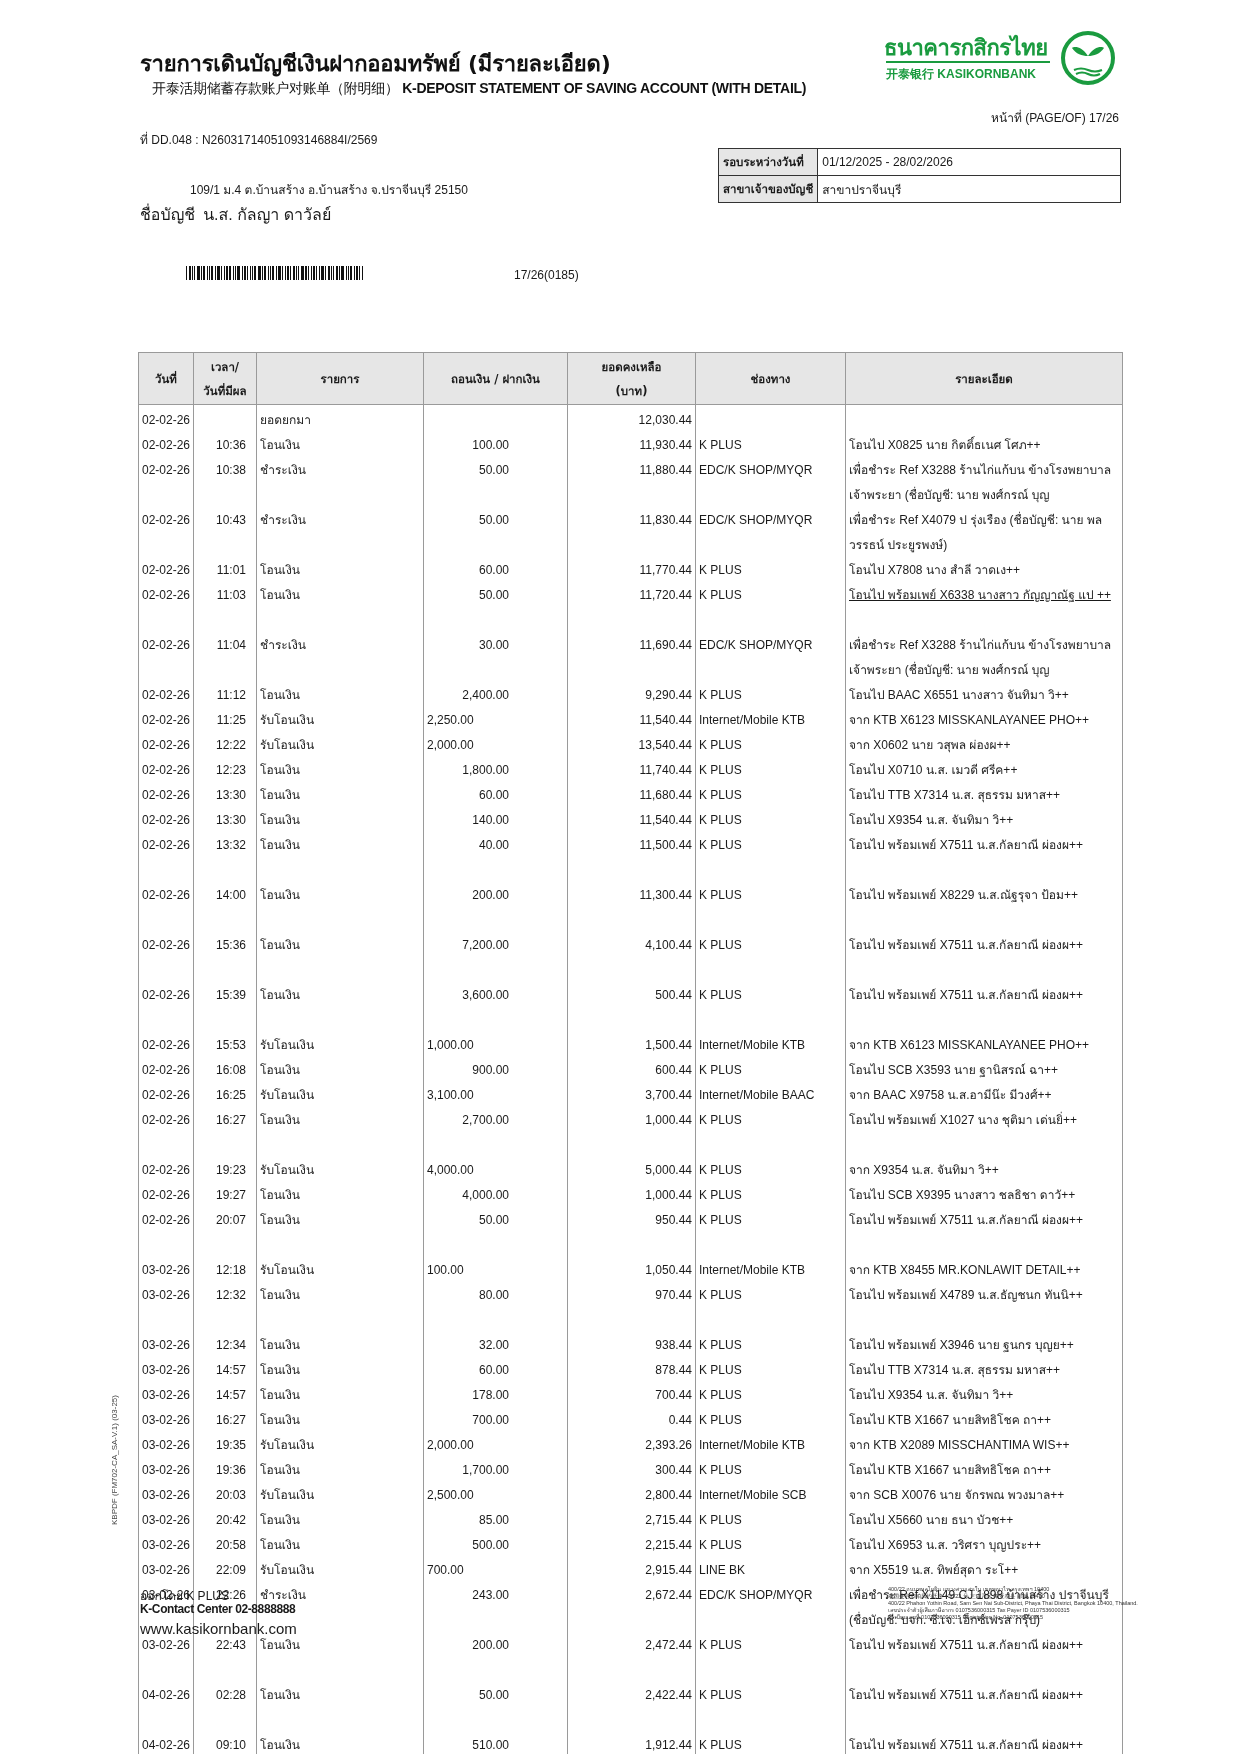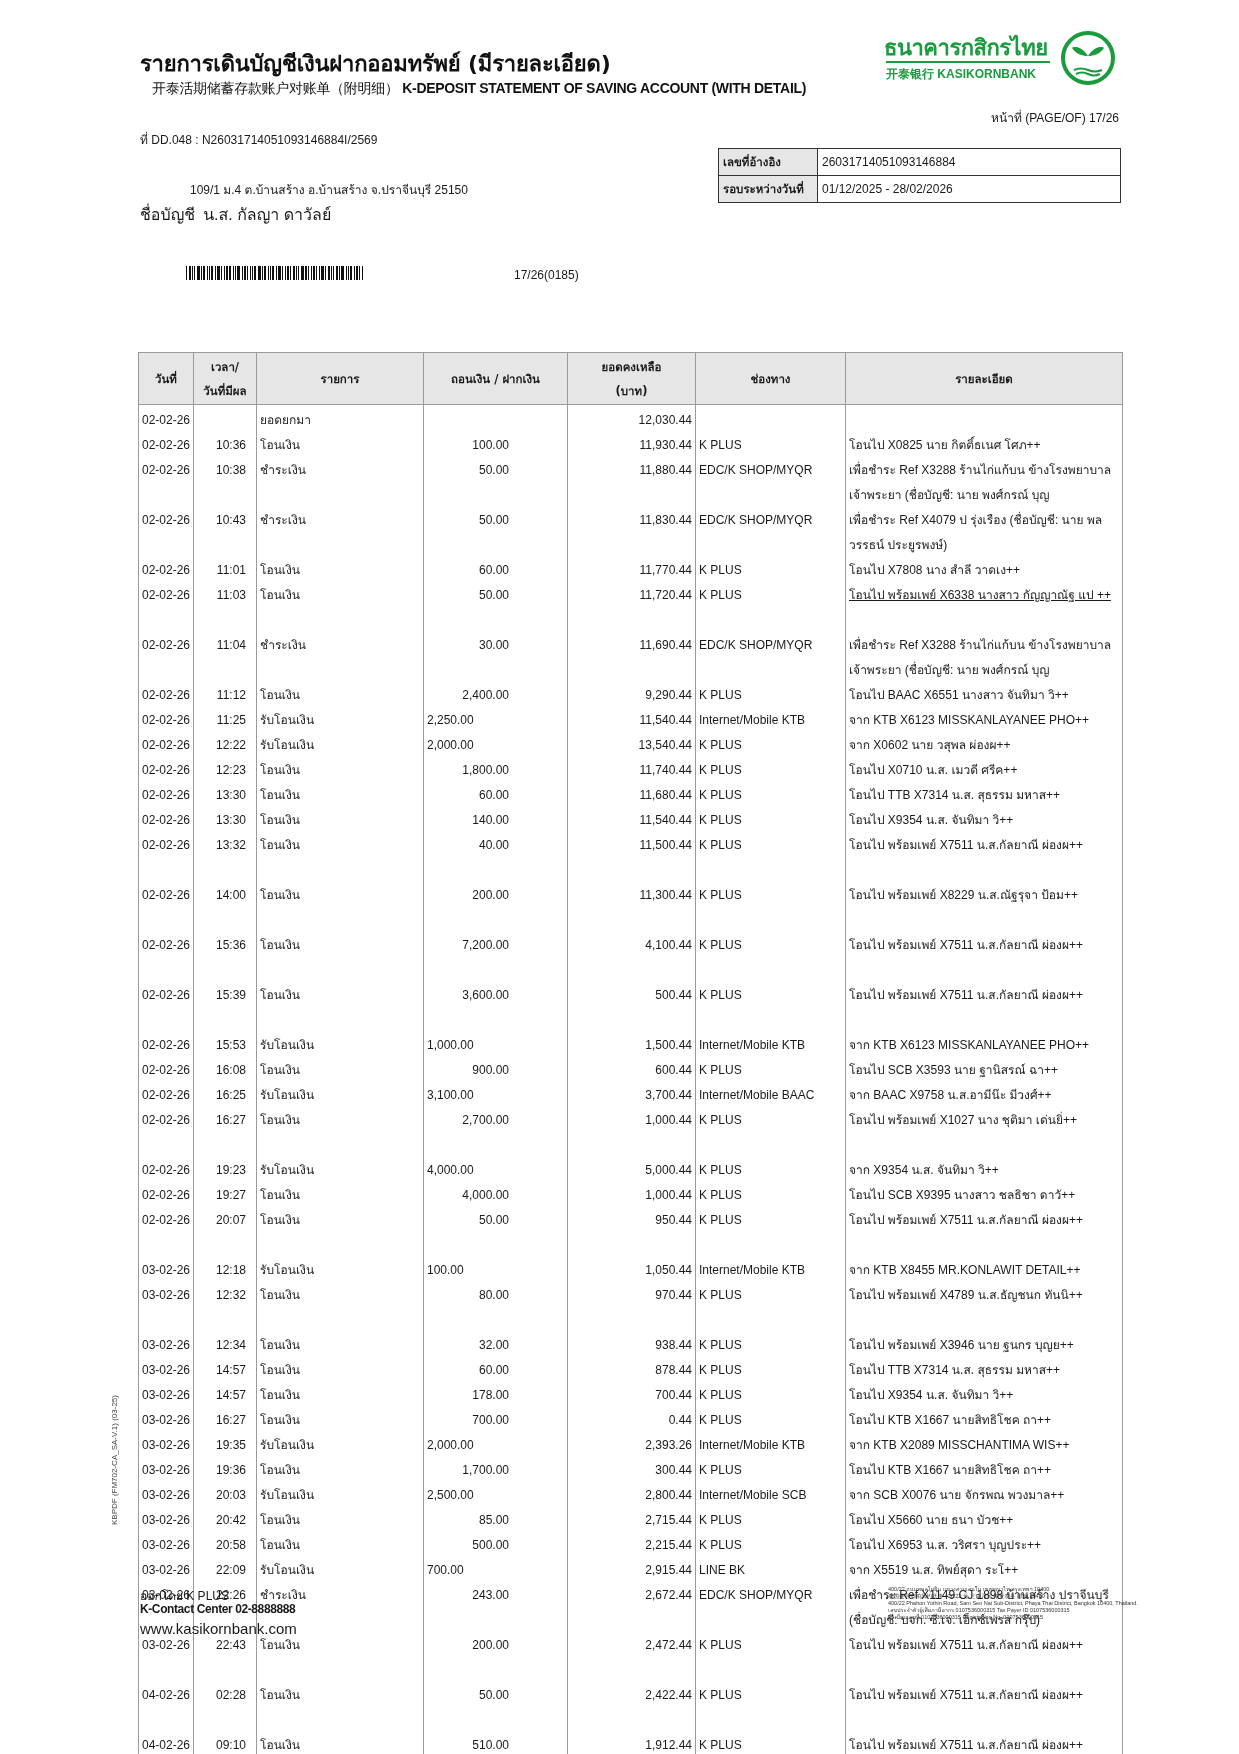--- a/index.html
+++ b/index.html
@@ -74,27 +74,27 @@
 </div>
 
 <div class="page-of">หน้าที่ (PAGE/OF) 17/26</div>
 
 <div class="ref-no">ที่ DD.048 : N26031714051093146884I/2569</div>
 <div class="acct-name"><span class="lbl">ชื่อบัญชี</span><span>น.ส. กัลญา ดาวัลย์</span></div>
 <div class="acct-addr">109/1 ม.4 ต.บ้านสร้าง อ.บ้านสร้าง จ.ปราจีนบุรี 25150</div>
 
 <table class="info-table">
   <tbody>
-      <tr>
-        <td class="k">เลขที่อ้างอิง</td>
-        <td class="v">26031714051093146884</td>
-      </tr>
   <tr>
         <td class="k">รอบระหว่างวันที่</td>
         <td class="v">01/12/2025 - 28/02/2026</td>
+      </tr>
+  <tr>
+        <td class="k">สาขาเจ้าของบัญชี</td>
+        <td class="v">สาขาปราจีนบุรี</td>
       </tr>
 </tbody>
   </table>
 
 <div class="barcode" id="barcode">
     <span style="width: 1px; margin-right: 2px;"></span>
     <span style="width: 2px; margin-right: 1px;"></span>
     <span style="width: 1px; margin-right: 1px;"></span>
     <span style="width: 1px; margin-right: 2px;"></span>
     <span style="width: 3px; margin-right: 1px;"></span>

